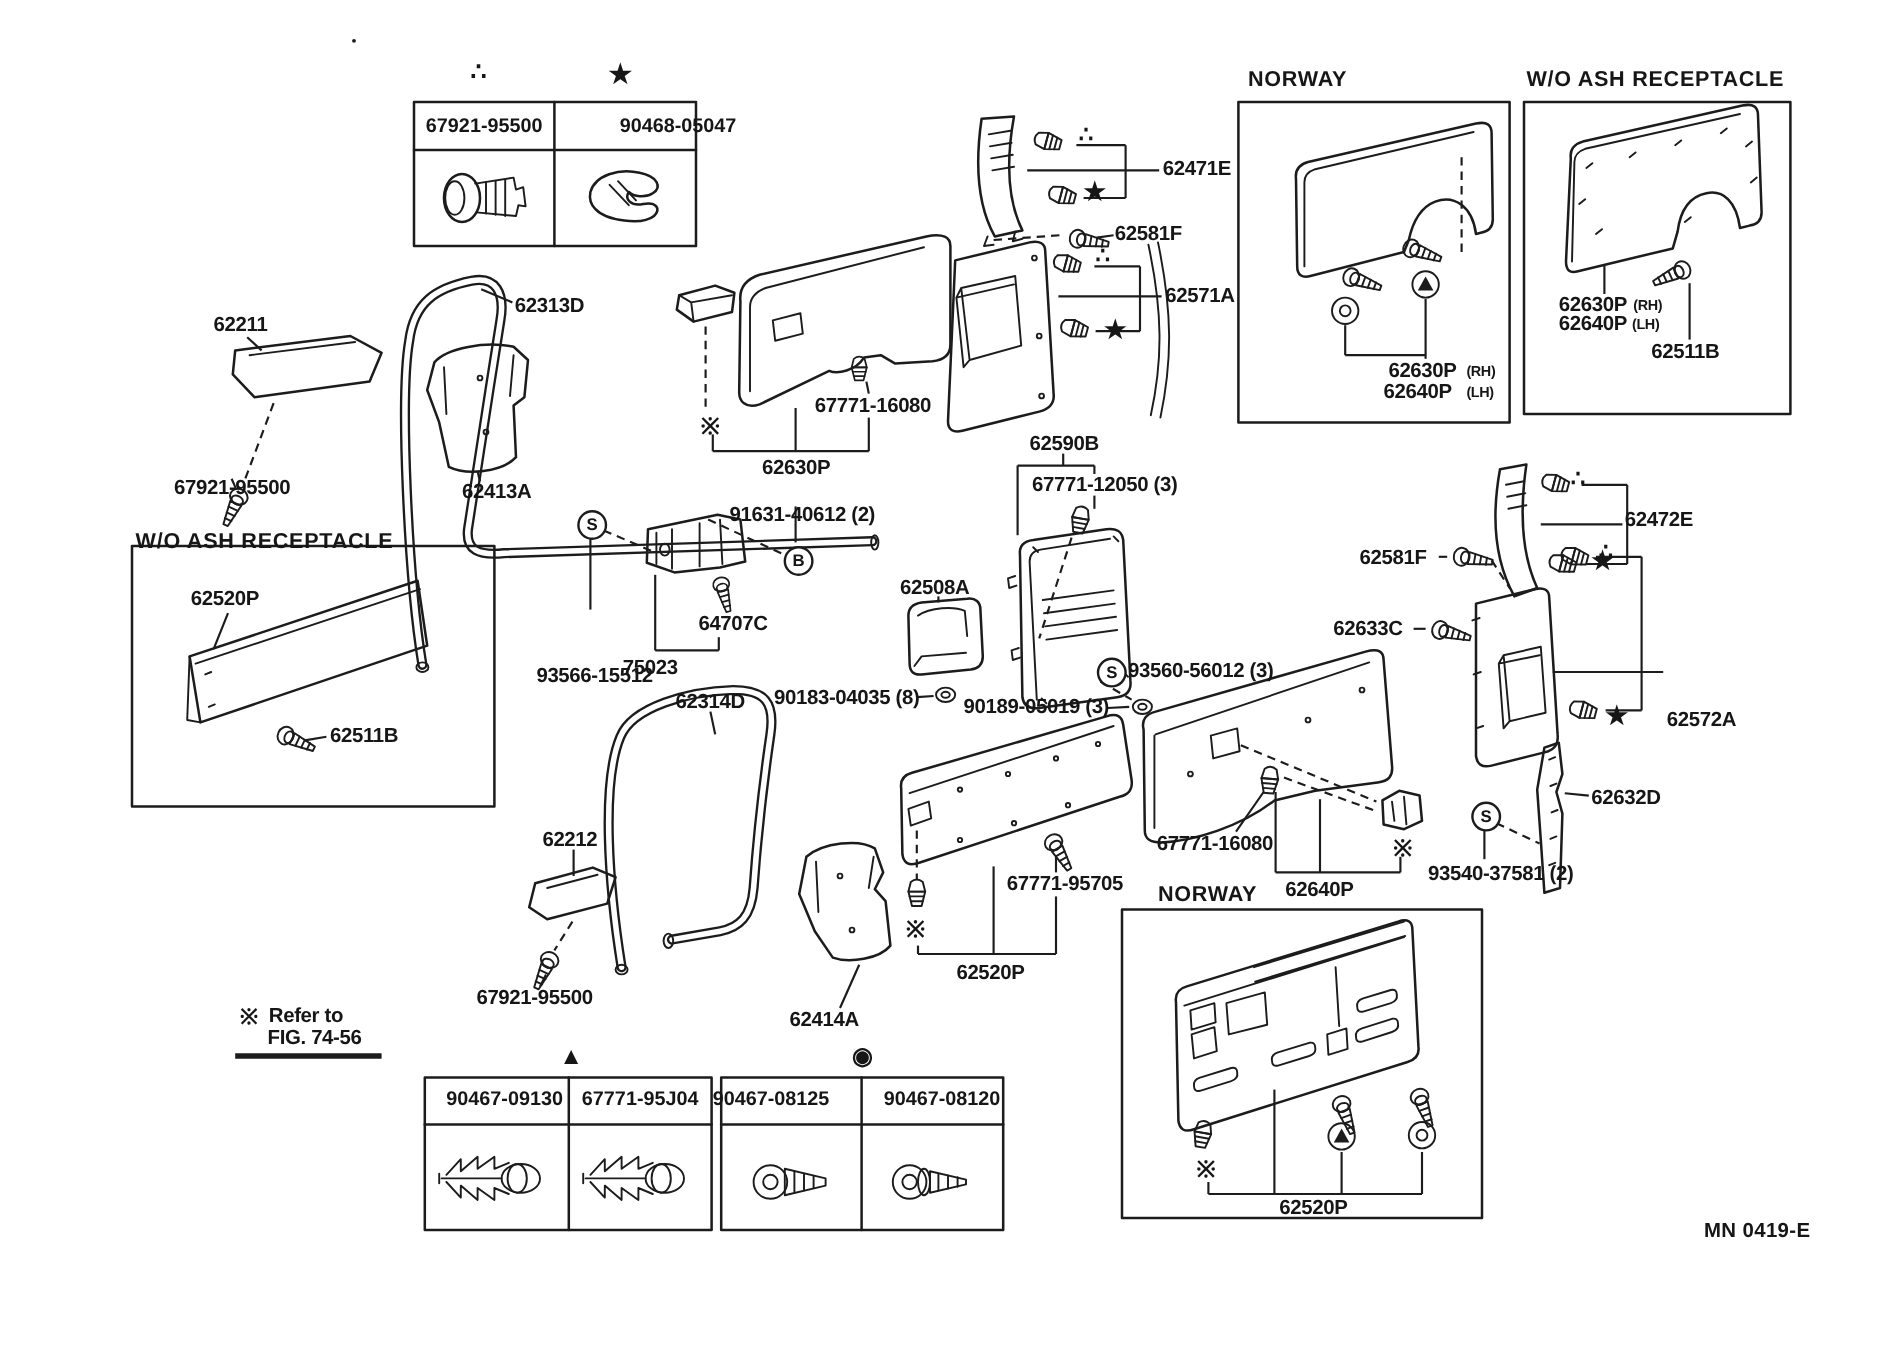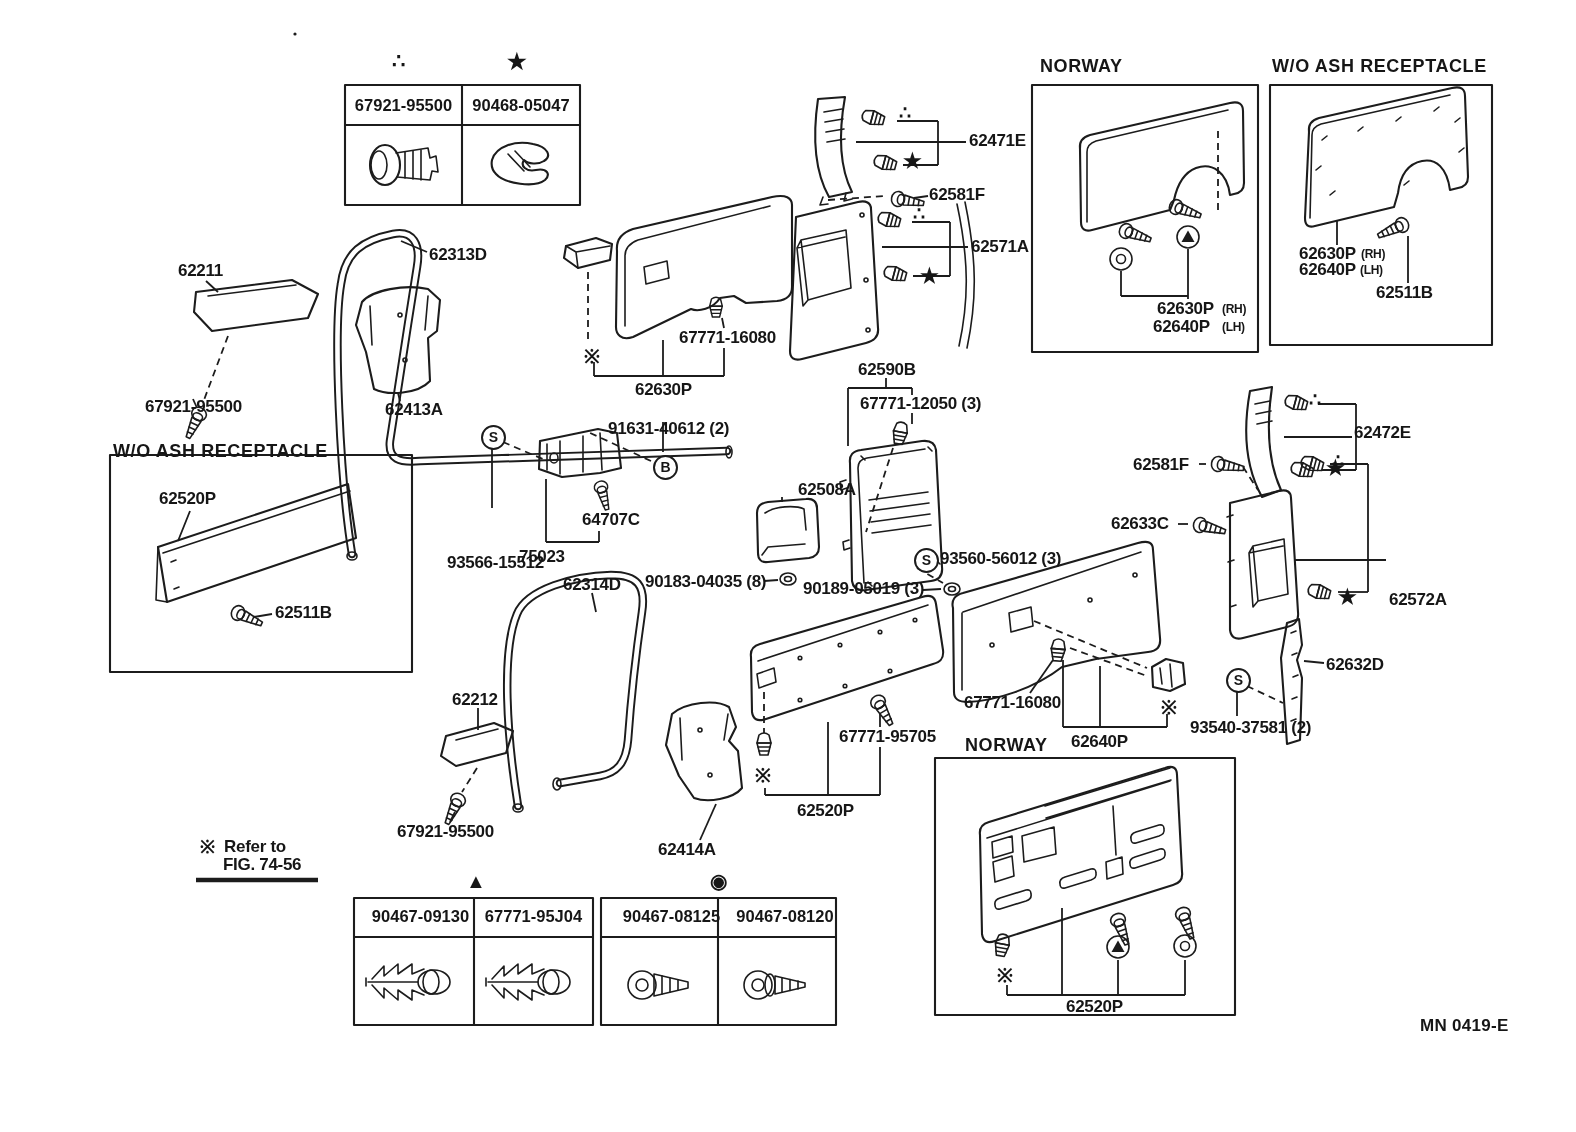--- a/index.html
+++ b/index.html
@@ -324,21 +324,21 @@
         <circle class="st thin" cx="-10" cy="0" r="6"></circle>
     <ellipse class="st thin" cx="2" cy="0" rx="5" ry="11"></ellipse>
     <path class="st thin" d="M7,-9 L37,-2 L37,2 L7,9 Z"></path>
     <path class="st thin" d="M14,-7 L14,7 M22,-5.5 L22,5.5 M30,-4 L30,4"></path>
   </g>
 
   <path d="M196,880 L318,880" stroke="#1c1c1c" stroke-width="4.5" fill="none"></path>
 </svg>
 
 <span class="cell" style="left:347px;top:96px;width:113px;">67921-95500</span>
-<span class="cell" style="left:464px;top:96px;width:114px;">90468-05047</span>
+<span class="cell" style="left:480px;top:96px;width:114px;padding-left:28px;">90468-05047</span>
 <span class="sym" style="left:392px;top:50px;font-size:21px;">∴</span>
 <span class="sym" style="left:507px;top:51px;font-size:22px;">★</span>
 
 <span class="lbl" style="left:178px;top:262px;">62211</span>
 <span class="lbl" style="left:429px;top:246px;">62313D</span>
 <span class="lbl" style="left:145px;top:398px;">67921-95500</span>
 <span class="lbl" style="left:385px;top:401px;">62413A</span>
 
 <span class="lbl ttl" style="left:113px;top:442px;">W/O ASH RECEPTACLE</span>
 <span class="lbl" style="left:159px;top:490px;">62520P</span>
@@ -351,21 +351,21 @@
 <span class="circ" style="left:653px;top:455px;">B</span>
 <span class="lbl" style="left:447px;top:510px;margin-top:44px;">93566-15512</span>
 <span class="lbl" style="left:582px;top:511px;">64707C</span>
 <span class="lbl" style="left:519px;top:548px;">75023</span>
 
 <span class="lbl" style="left:563px;top:576px;">62314D</span>
 <span class="lbl" style="left:452px;top:691px;">62212</span>
 <span class="lbl" style="left:397px;top:823px;">67921-95500</span>
 <span class="lbl" style="left:658px;top:841px;">62414A</span>
 
-<span class="lbl" style="left:750px;top:481px;margin-left:48px;">62508A</span>
+<span class="lbl" style="left:750px;top:481px;">62508A</span>
 <span class="lbl" style="left:645px;top:573px;">90183-04035 (8)</span>
 <span class="lbl" style="left:803px;top:580px;">90189-05019 (3)</span>
 <span class="lbl" style="left:858px;top:361px;">62590B</span>
 <span class="lbl" style="left:860px;top:395px;">67771-12050 (3)</span>
 <span class="circ" style="left:914px;top:548px;">S</span>
 <span class="lbl" style="left:940px;top:550px;">93560-56012 (3)</span>
 
 <span class="lbl" style="left:969px;top:132px;">62471E</span>
 <span class="lbl" style="left:929px;top:186px;">62581F</span>
 <span class="lbl" style="left:971px;top:238px;">62571A</span>
@@ -413,18 +413,18 @@
 <span class="sym" style="left:997px;top:966px;font-size:19px;">※</span>
 
 <span class="sym" style="left:200px;top:838px;font-size:18px;">※</span>
 <span class="lbl" style="left:224px;top:838px;text-align:center;">Refer to</span>
 <span class="lbl" style="left:223px;top:856px;">FIG. 74-56</span>
 
 <span class="sym" style="left:466px;top:871px;font-size:20px;">▲</span>
 <span class="sym" style="left:710px;top:871px;font-size:20px;">◉</span>
 <span class="cell" style="left:356px;top:907px;width:129px;">90467-09130</span>
 <span class="cell" style="left:476px;top:907px;width:115px;">67771-95J04</span>
-<span class="cell" style="left:615px;top:907px;width:113px;">90467-08125</span>
+<span class="cell" style="left:586px;top:907px;width:113px;">90467-08125</span>
 <span class="cell" style="left:720px;top:907px;width:130px;">90467-08120</span>
 
 <span class="footer" style="left:1420px;top:1016px;">MN 0419-E</span>
 
 </div>
 
 </body></html>

